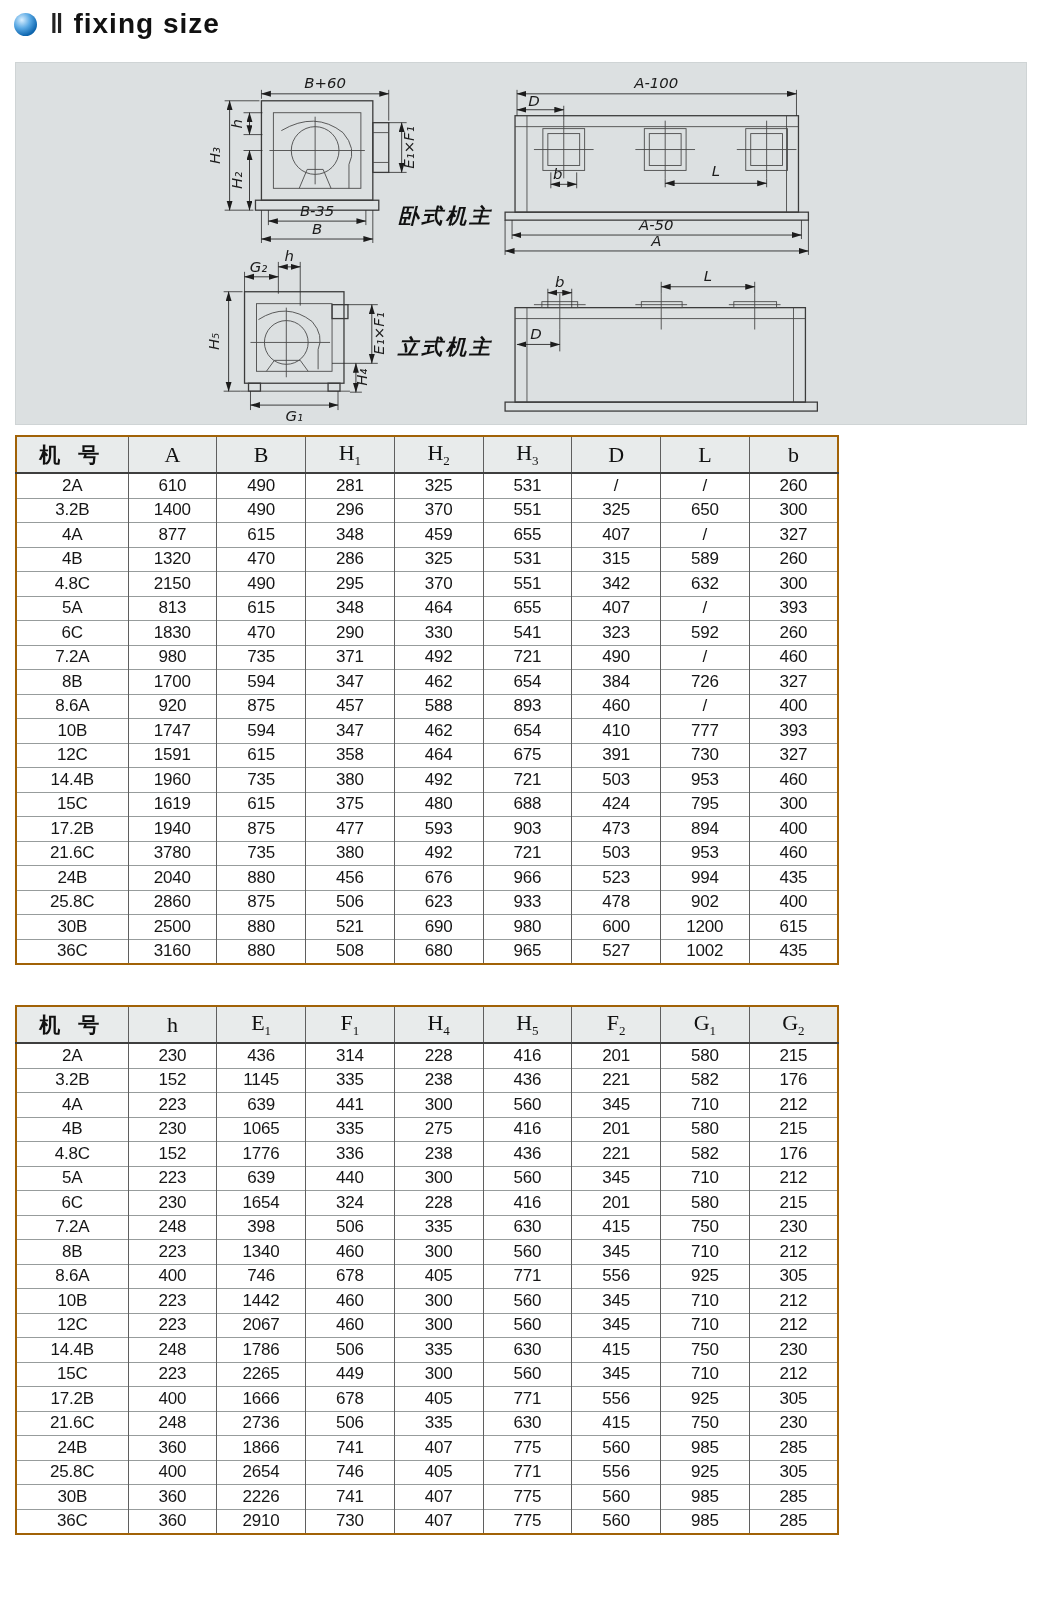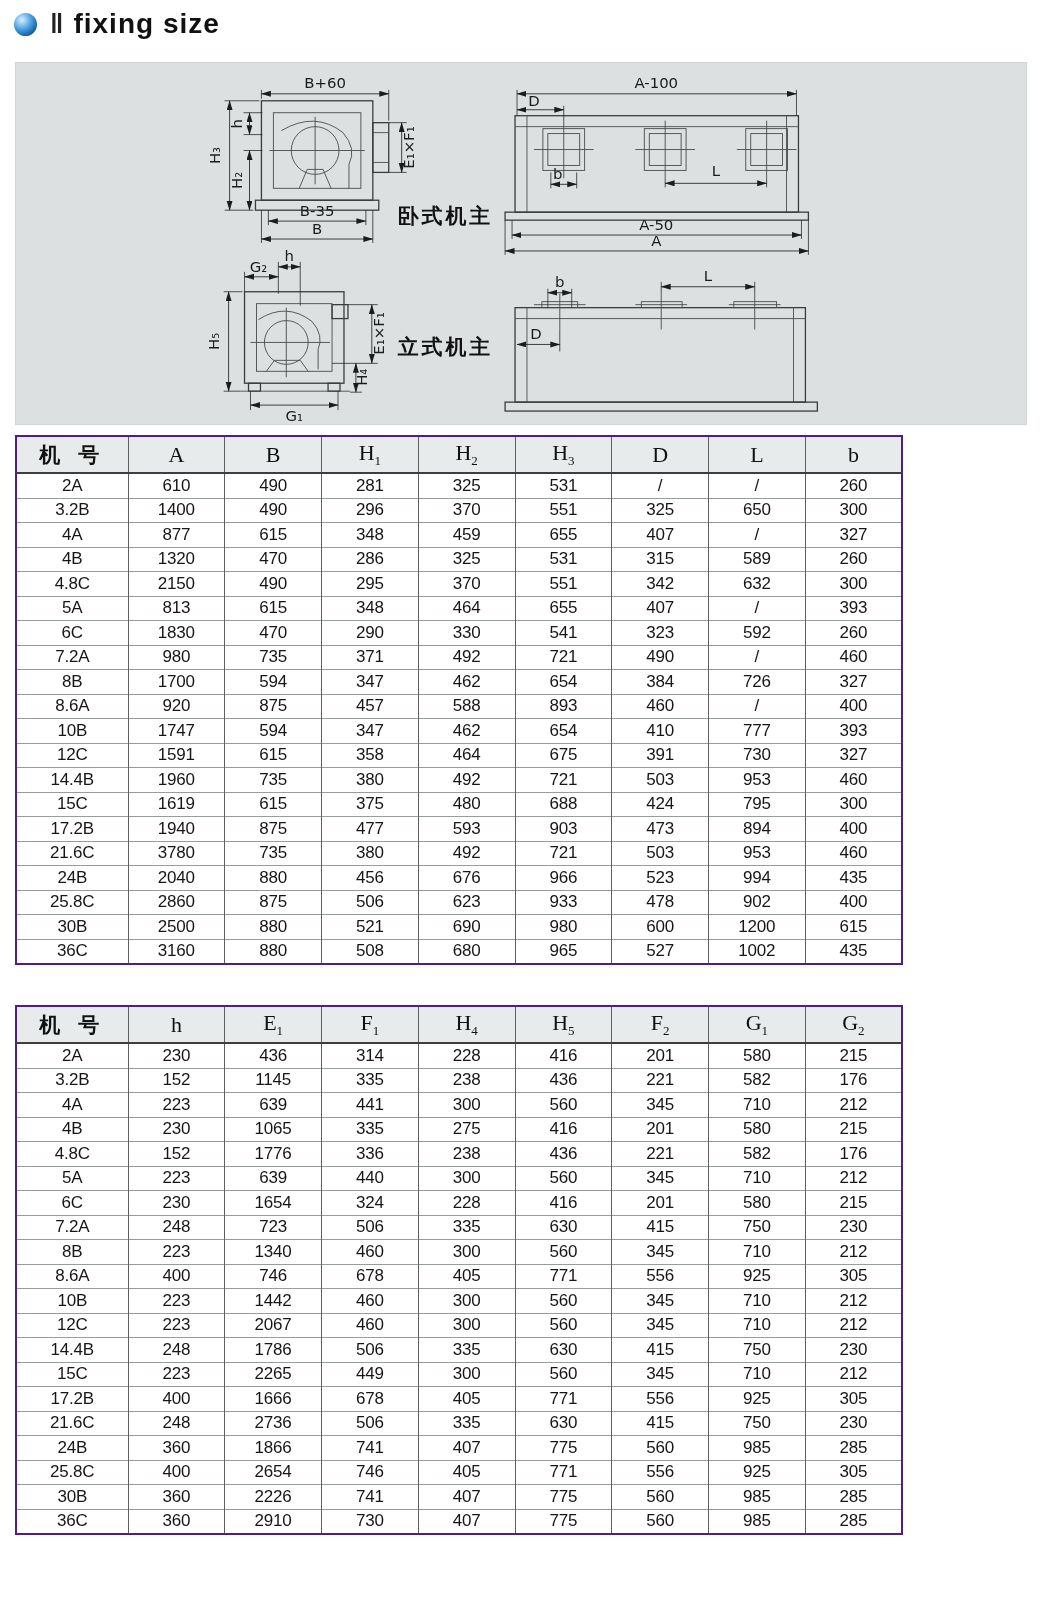--- a/index.html
+++ b/index.html
@@ -11,31 +11,31 @@
   
   .title-row{position:absolute;left:14px;top:8px;display:flex;align-items:center;gap:13px;}
   .bullet{width:23px;height:23px;border-radius:50%;
     background:radial-gradient(circle at 34% 30%, #d9efff 0%, #5aa9e4 38%, #0f67b0 72%, #084b86 100%);}
   .title-text{display:flex;align-items:baseline;gap:10px;font-weight:bold;}
   .title-cn{font-size:31px;letter-spacing:2px;}
   .title-sep{font-size:27px;font-weight:bold;color:#222;}
   .title-en{font-size:28px;letter-spacing:1px;}
   
   .panel{position:absolute;left:15px;top:62px;width:1012px;height:363px;
-    background:#dce0e1;border:1px solid #cfd4d5;box-sizing:border-box;}
+    background:#dce0e1;border:1px solid #cfd4d5;box-sizing:border-box;font-style:italic;}
   .panel svg{display:block;}
   .obj{stroke:#3c3c3c;stroke-width:1.3;fill:none;}
   .thin{stroke:#4a4a4a;stroke-width:0.9;fill:none;}
   .dim{stroke:#2a2a2a;stroke-width:0.9;fill:none;}
   .ext{stroke:#2a2a2a;stroke-width:0.8;fill:none;}
   text.dlab{font-family:"DejaVu Sans",sans-serif;font-size:15px;fill:#1c1c1c;}
   text.cap{font-family:"DejaVu Sans",sans-serif;font-size:21px;font-weight:600;fill:#111;letter-spacing:3px;}
   
-  table.dim-table{position:absolute;left:15px;width:888px;border-collapse:collapse;
-    table-layout:fixed;border:2px solid #4c1d95;background:#fff;}
+  table.dim-table{position:absolute;left:15px;width:824px;border-collapse:collapse;
+    table-layout:fixed;border:2px solid #a16207;background:#fff;}
   #table1{top:435px;}
   #table2{top:1005px;}
   .dim-table col.c-model{width:112px;}
   .dim-table thead th{
     background:#e8ebeb;height:33px;font-family:"Liberation Serif","DejaVu Serif",serif;
     font-weight:normal;font-size:22px;border:1px solid #5f5f5f;border-bottom:2px solid #3e3e3e;}
   .dim-table thead th sub{font-size:13px;}
   .dim-table thead th.model-col{
     font-family:"Liberation Sans","DejaVu Sans",sans-serif;font-weight:bold;
     font-size:21px;letter-spacing:6px;}
@@ -592,21 +592,21 @@
         <td>324</td>
         <td>228</td>
         <td>416</td>
         <td>201</td>
         <td>580</td>
         <td>215</td>
       </tr>
       <tr>
         <td>7.2A</td>
         <td>248</td>
-        <td>723</td>
+        <td>398</td>
         <td>506</td>
         <td>335</td>
         <td>630</td>
         <td>415</td>
         <td>750</td>
         <td>230</td>
       </tr>
       <tr>
         <td>8B</td>
         <td>223</td>

